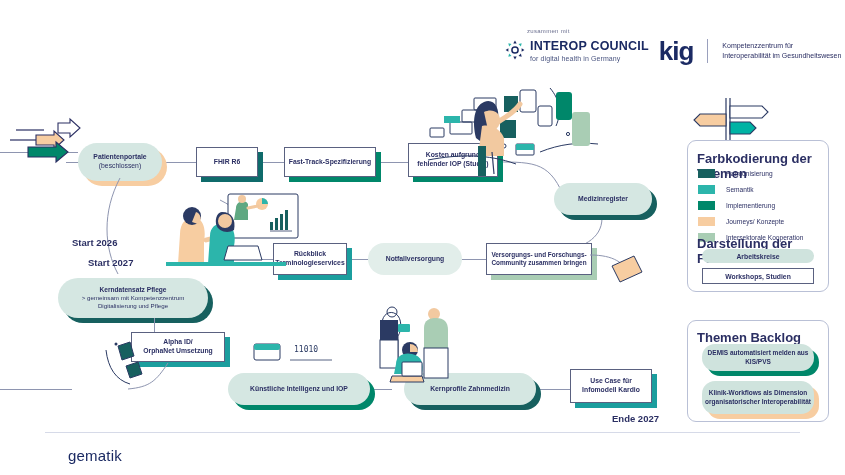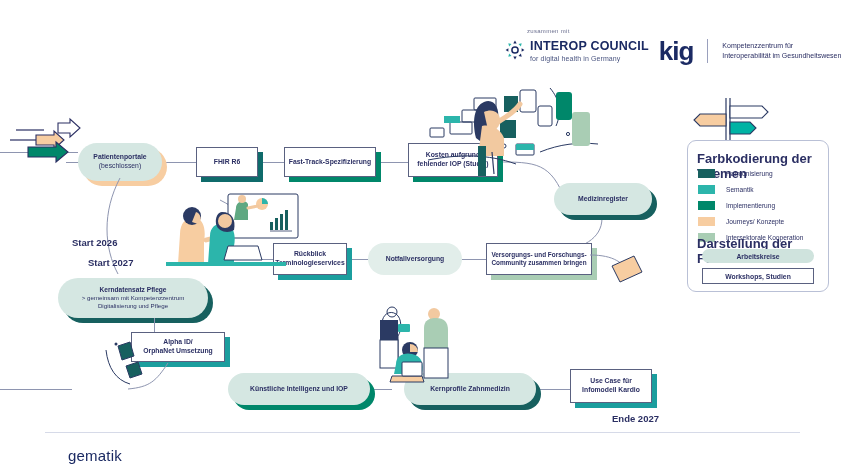--- a/index.html
+++ b/index.html
@@ -336,20 +336,28 @@
       <g>
         <circle cx="42" cy="44" r="8" fill="#2b3a63"></circle>
         <path d="M42 38 A8 8 0 0 1 50 46 L42 46 Z" fill="#f2c9a0"></path>
         <path d="M28 58 C28 50 36 46 44 48 C54 50 56 58 54 68 L26 68 Z" fill="#2cb5ab"></path>
         <path d="M24 70 L54 70 L56 76 L22 76 Z" fill="#f7cda1" stroke="#2b3a63" stroke-width="1"></path>
         <rect x="34" y="56" width="20" height="14" rx="1" fill="#fff" stroke="#2b3a63" stroke-width="1"></rect>
       </g>
     </svg>
   </span>
 
+  <span class="curve" style="left:254px;top:336px;">
+    <svg width="100" height="34" viewBox="0 0 100 34">
+      <rect x="0" y="8" width="26" height="16" rx="2" fill="#fff" stroke="#2b3a63" stroke-width="1"></rect>
+      <rect x="0" y="8" width="26" height="6" rx="2" fill="#2cb5ab"></rect>
+      <text x="40" y="16" font-family="DejaVu Sans Mono, monospace" font-size="8" fill="#2b3a63">11010</text>
+      <line x1="36" y1="24" x2="78" y2="24" stroke="#2b3a63" stroke-width=".8"></line>
+    </svg>
+  </span>
 
   <span class="curve" style="left:104px;top:340px;">
     <svg width="60" height="50" viewBox="0 0 60 50">
       <path d="M2 10 C4 28 12 40 26 44" fill="none" stroke="#2b3a63" stroke-width="1"></path>
       <path d="M14 6 L26 2 L30 16 L18 20 Z" fill="#17605f" stroke="#2b3a63" stroke-width="1"></path>
       <path d="M22 26 L34 22 L38 34 L26 38 Z" fill="#17605f" stroke="#2b3a63" stroke-width="1"></path>
       <circle cx="12" cy="4" r="1.5" fill="#2b3a63"></circle>
     </svg>
   </span>
 
@@ -391,17 +399,22 @@
       <div class="leg-row">
         <span class="leg-tag" style="background:#a9cdb4;"></span>
         <span class="leg-label">Intersektorale Kooperation</span>
       </div>
     </div>
     <div class="panel-title fmt-title">Darstellung der Formate</div>
     <div class="fmt-pill">Arbeitskreise</div>
     <div class="fmt-box">Workshops, Studien</div>
   </div>
 
+  <div class="panel backlog">
+    <div class="panel-title backlog-title">Themen Backlog</div>
+    <div class="bk-item bk1">DEMIS automatisiert melden aus KIS/PVS</div>
+    <div class="bk-item bk2">Klinik-Workflows als Dimension organisatorischer Interoperabilität</div>
+  </div>
 
   <div class="footline"></div>
   <div class="gematik">gematik</div>
 
 </div>
 
 </body></html>

